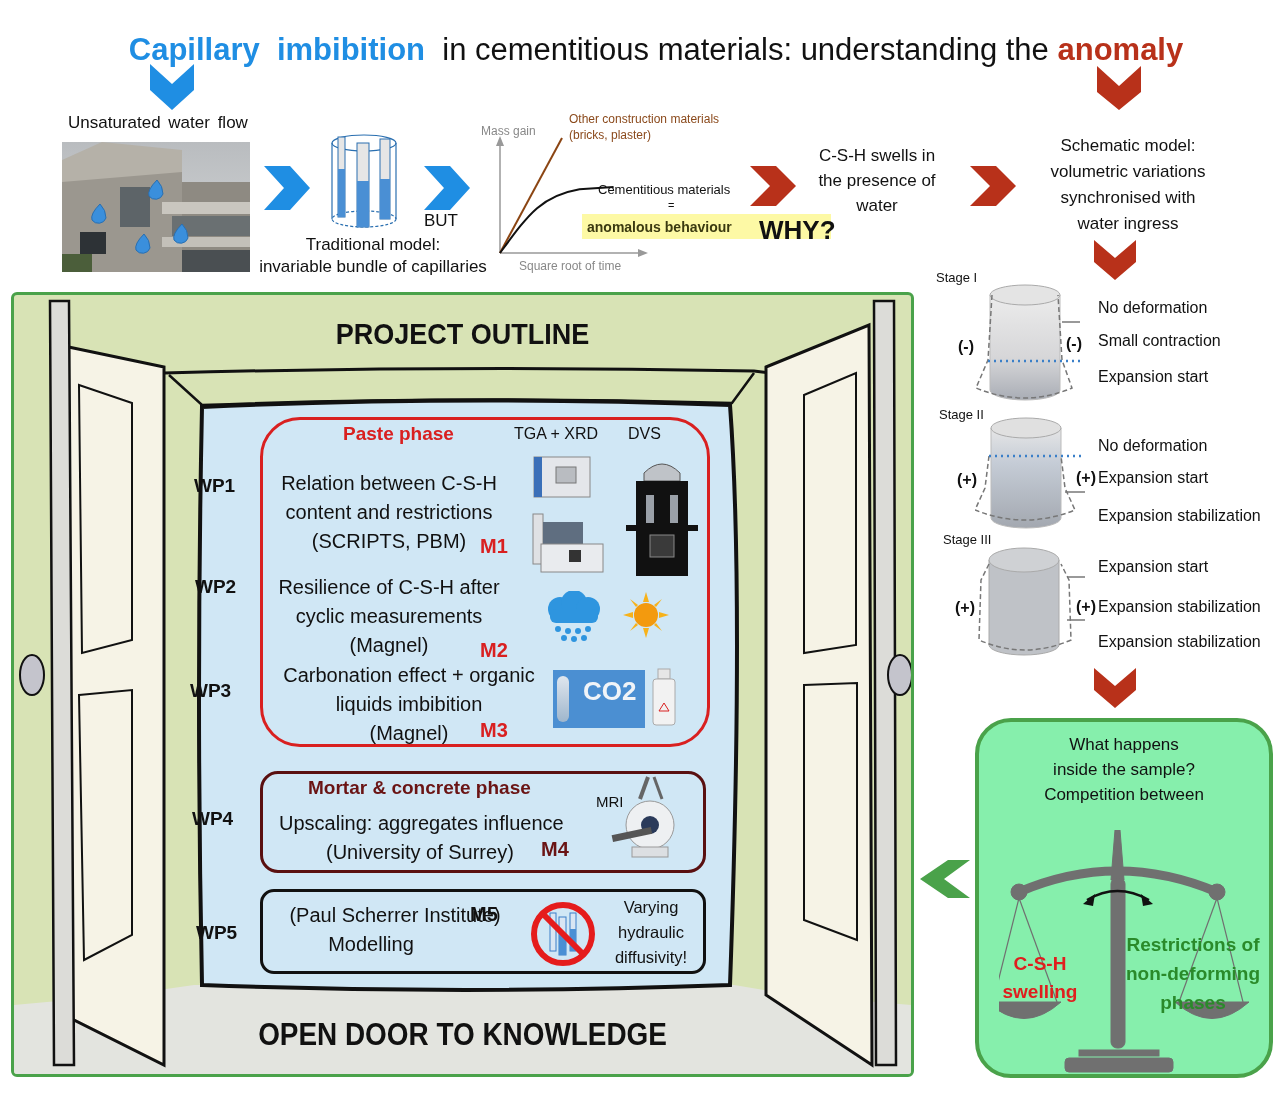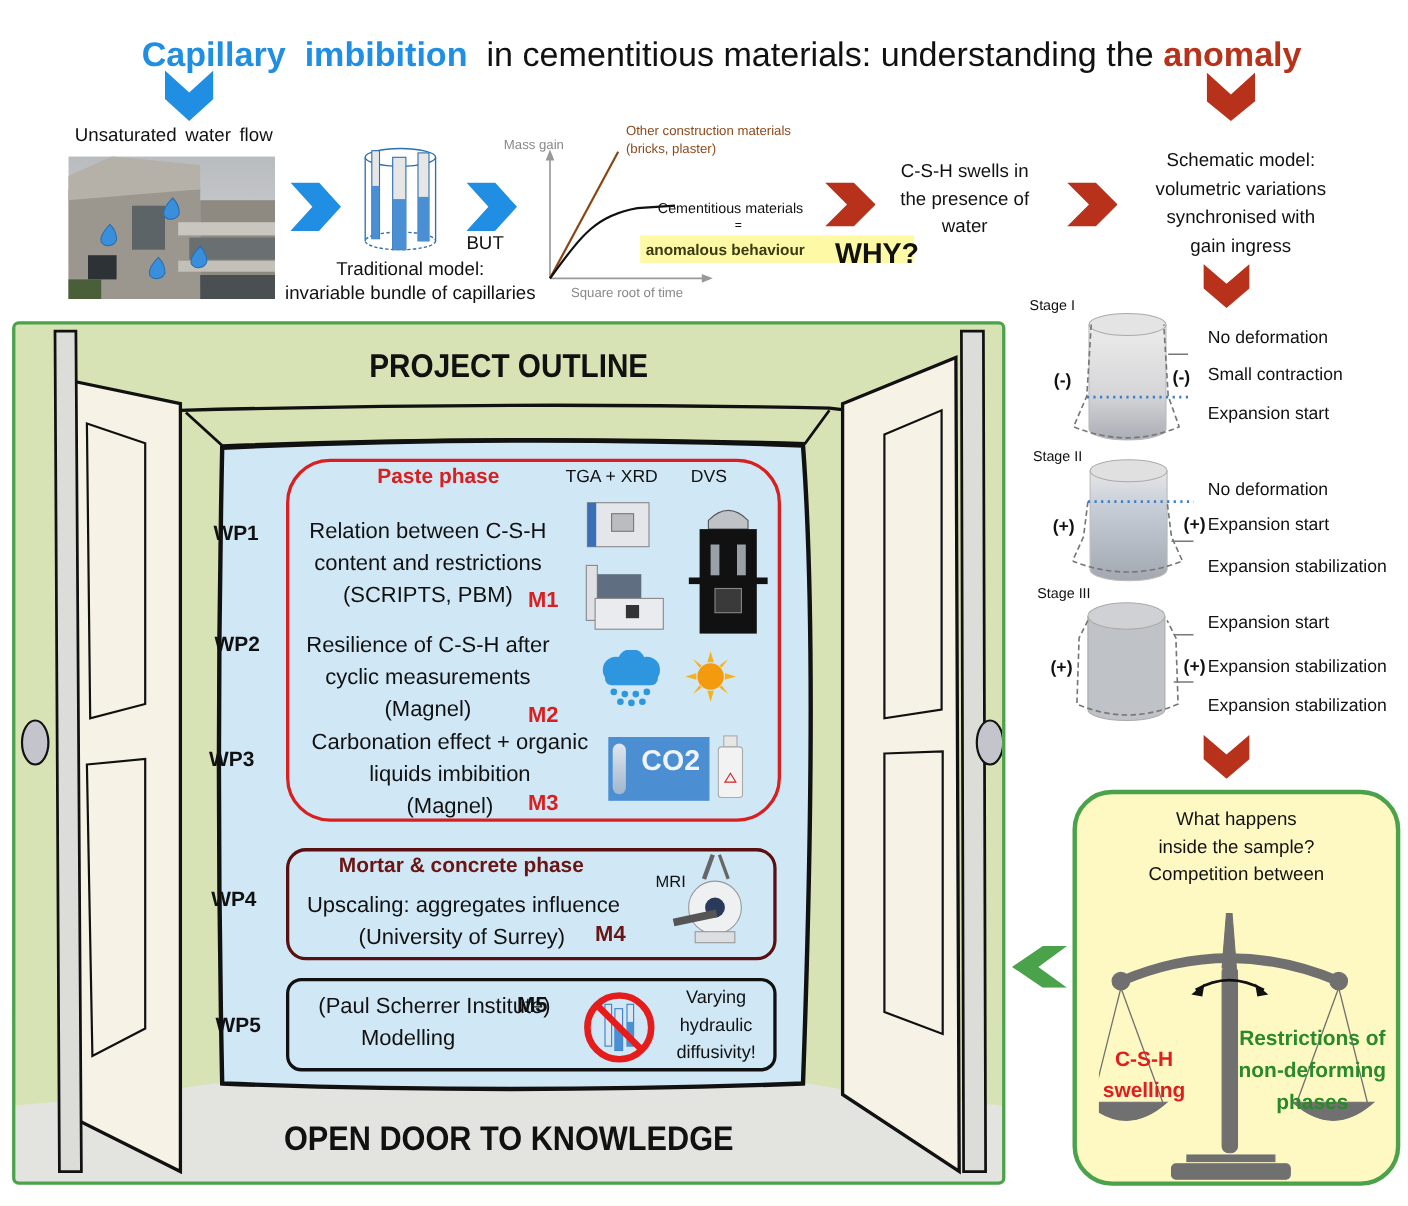--- a/index.html
+++ b/index.html
@@ -29,21 +29,21 @@
 
   .wp { font-size: 19px; font-weight: bold; }
   .box-text { font-size: 20px; line-height: 29px; text-align: center; }
   .m-red { color: #d92020; font-weight: bold; font-size: 20px; }
   .m-dark { color: #6a1414; font-weight: bold; font-size: 20px; }
 
   .stage-lbl { font-size: 13px; }
   .stage-txt { font-size: 16px; }
   .sign { font-size: 16px; font-weight: bold; }
 
-  #balance-box { left: 975px; top: 718px; width: 298px; height: 360px; border: 4px solid #4aa24a; border-radius: 36px; background: #fef9c3; }
+  #balance-box { left: 975px; top: 718px; width: 298px; height: 360px; border: 4px solid #4aa24a; border-radius: 36px; background: #86efac; }
   .bal-q { font-size: 17px; line-height: 25px; }
 </style>
 </head>
 <body>
 
 <div id="title" class="abs"><span class="blue">Capillary</span>  <span class="blue">imbibition</span>  <span>in cementitious materials: understanding the</span> <span class="red">anomaly</span></div>
 
 <svg class="chev" style="left:150px;top:64px" width="44" height="48">
   <polygon points="0,0 22,20 44,0 44,26 22,46 0,26" fill="#1f8ee3"></polygon>
 </svg>
@@ -111,21 +111,21 @@
     <line x1="10" y1="145" x2="10" y2="35" stroke="#999" stroke-width="1.5"></line>
     <polygon points="6,38 10,28 14,38" fill="#999"></polygon>
     <line x1="10" y1="145" x2="150" y2="145" stroke="#999" stroke-width="1.5"></line>
     <polygon points="148,141 158,145 148,149" fill="#999"></polygon>
   </g>
   <g id="series-layer">
       <path d="M10,145 L72,30" fill="none" stroke="#8b4513" stroke-width="2"></path>
       <path d="M10,145 C38.4,106.5 51.12,87.8 89.52,81.2 L123.6,79" fill="none" stroke="#111111" stroke-width="2"></path>
     </g>
 </svg>
-<div class="abs graph-axis-txt" style="left:458px;top:124px">Mass gain</div>
+<div class="abs graph-axis-txt" style="left:481px;top:124px">Mass gain</div>
 <div class="abs graph-axis-txt" style="left:519px;top:259px">Square root of time</div>
 <div class="abs" style="left:569px;top:111px;font-size:12px;color:#8b4a1c;line-height:16px">
   <div>Other construction materials</div>
   <div>(bricks, plaster)</div>
 </div>
 <div class="abs" style="left:598px;top:182px;font-size:13px">Cementitious materials</div>
 <div class="abs" style="left:668px;top:199px;font-size:11px">=</div>
 <div class="abs" style="left:582px;top:214px;background:#fdf9a5;height:25px;width:249px;"></div>
 <div class="abs" style="left:587px;top:219px;font-size:14px;font-weight:bold;color:#3b3a10">anomalous behaviour</div>
 <div class="abs why" style="left:759px;top:215px">WHY?</div>
@@ -139,21 +139,21 @@
 
 <div class="abs lbl center" style="left:800px;top:143px;width:154px;line-height:25px">
   <div>C-S-H swells in</div>
   <div>the presence of</div>
   <div>water</div>
 </div>
 <div class="abs lbl center" style="left:1026px;top:133px;width:204px;line-height:26px">
   <div>Schematic model:</div>
   <div>volumetric variations</div>
   <div>synchronised with</div>
-  <div>gain ingress</div>
+  <div>water ingress</div>
 </div>
 <svg class="chev" style="left:1094px;top:240px" width="42" height="40">
   <polygon points="0,0 21,18 42,0 42,22 21,40 0,22" fill="#b8311a"></polygon>
 </svg>
 
 <div id="stages">
 
   <div class="abs stage-lbl" style="left:936px;top:270px">Stage I</div>
   <svg class="abs" style="left:970px;top:280px" width="110" height="125">
     <defs>

